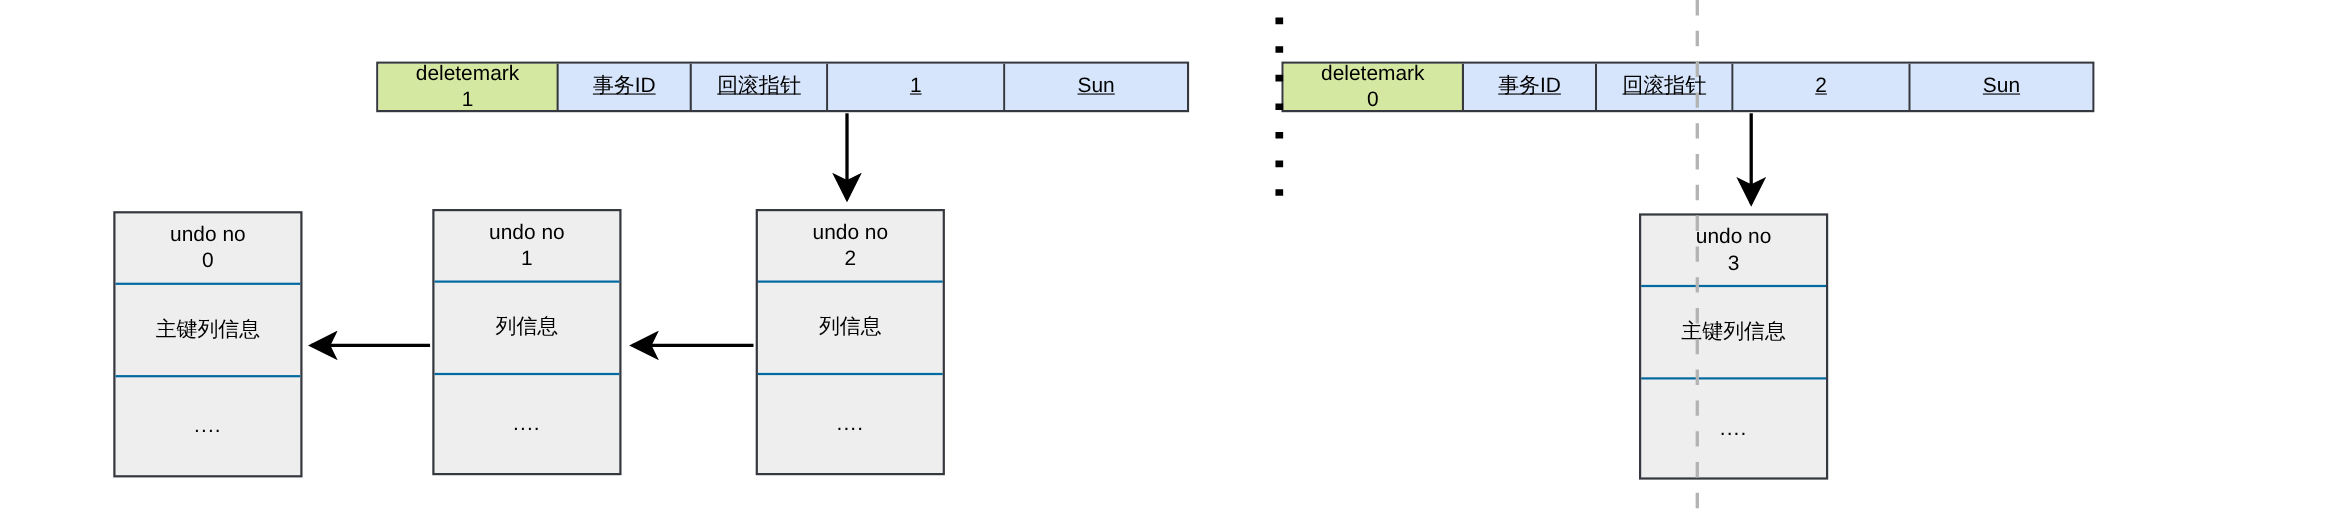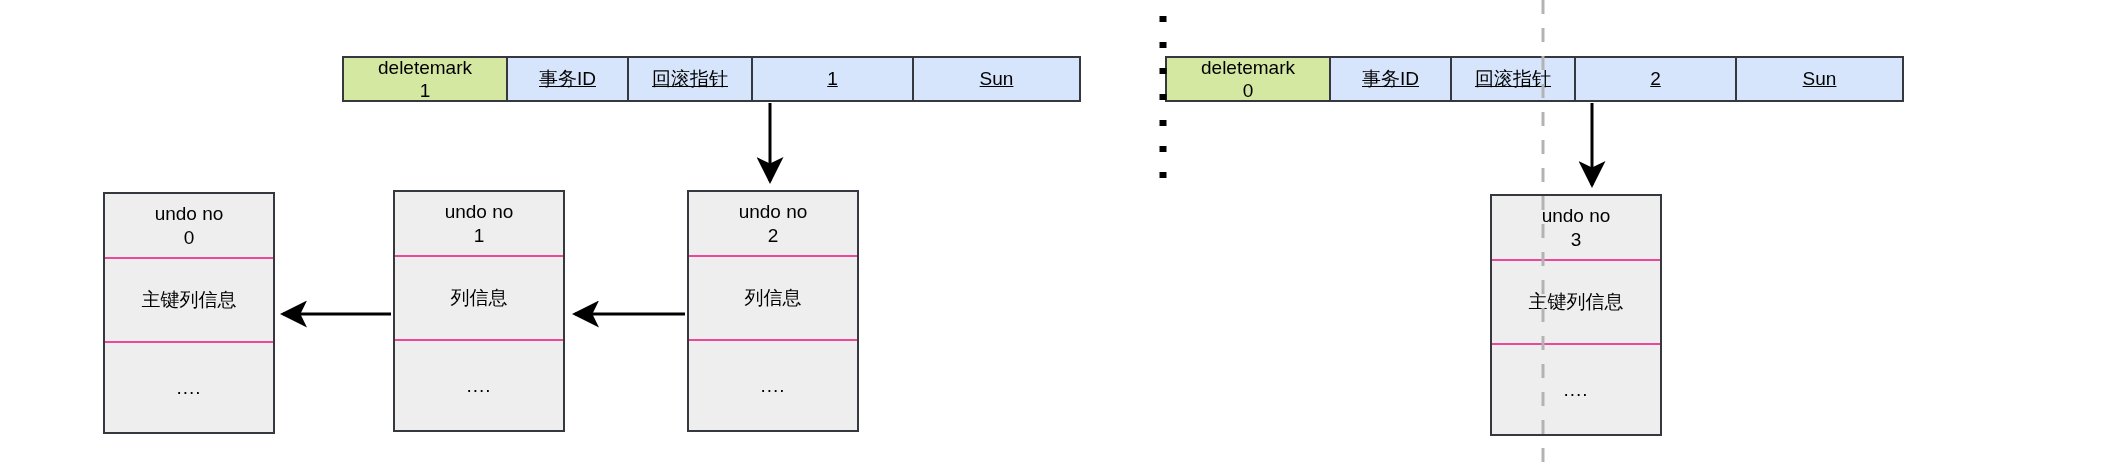--- a/index.html
+++ b/index.html
@@ -49,21 +49,21 @@
   .undo-box {
     position: absolute;
     box-sizing: border-box;
     border: 2px solid #36383f;
     background: #eeeeee;
     display: flex;
     flex-direction: column;
   }
   .undo-seg {
     box-sizing: border-box;
-    border-bottom: 2px solid #ec4899;
+    border-bottom: 2px solid #0369a1;
     display: flex;
     flex-direction: column;
     align-items: center;
     justify-content: center;
     font-size: 19px;
     line-height: 1.22;
     text-align: center;
   }
   .undo-seg:last-child { border-bottom: none; }
   .undo-seg .sub { display: block; }

